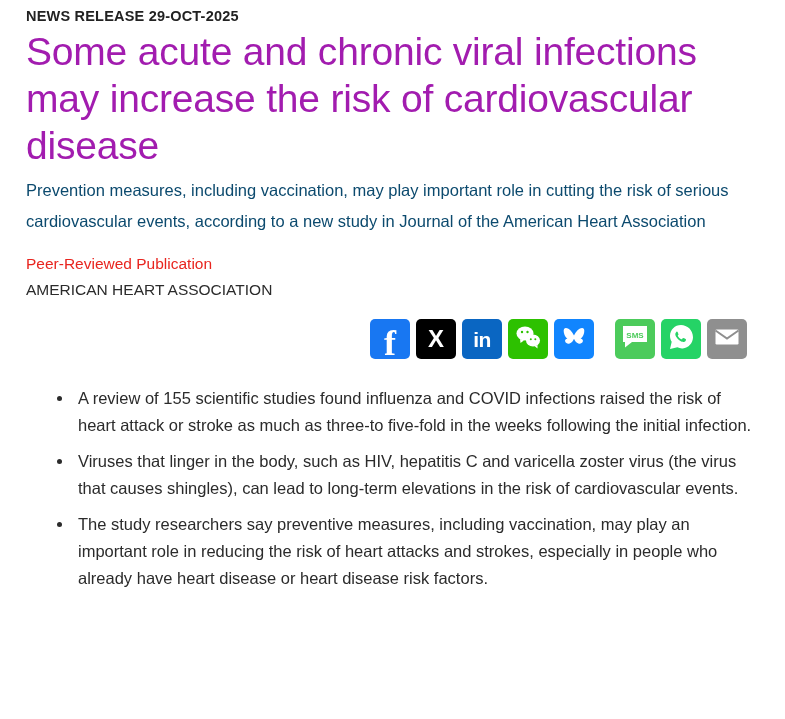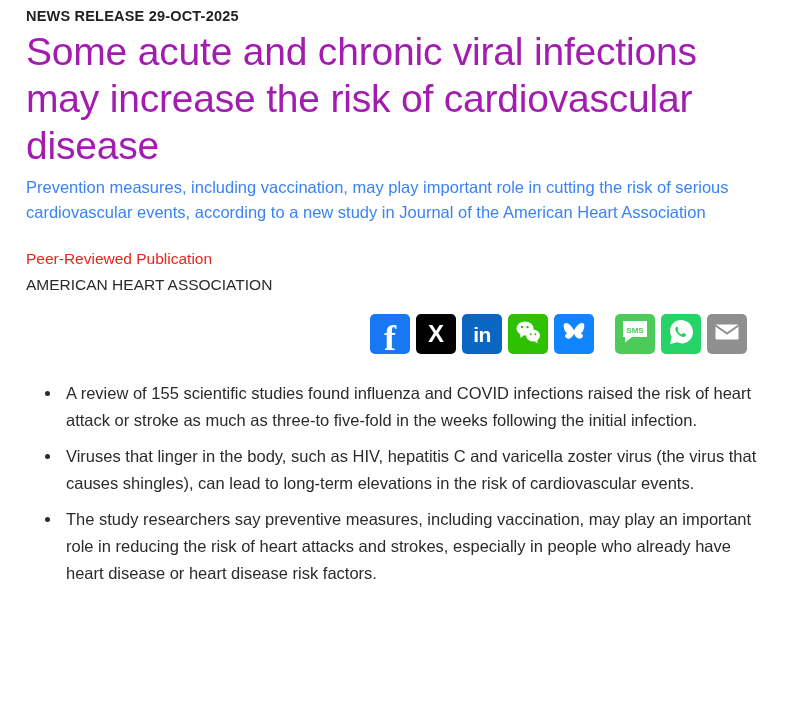--- a/index.html
+++ b/index.html
@@ -28,23 +28,23 @@
   h1.headline {
     font-size: 39px;
     line-height: 47px;
     font-weight: normal;
     color: #a21caf;
     margin: 0 0 6px 0;
     letter-spacing: -0.2px;
   }
   .subhead {
     font-size: 16.5px;
-    line-height: 25px;
-    color: #3b82f6;
-    margin: 0 0 25px 0;
+    line-height: 31px;
+    color: #0c4a6e;
+    margin: 0 0 18px 0;
     max-width: 745px;
   }
   .peer {
     font-size: 15.5px;
     color: #e8251f;
     margin: 0 0 8px 0;
   }
   .org {
     font-size: 15.5px;
     color: #2b2b2b;
@@ -100,21 +100,21 @@
     line-height: 1;
     letter-spacing: -0.5px;
   }
   .highlights-title {
     font-size: 16.5px;
     font-weight: bold;
     color: #1f1f1f;
     margin: 0 0 14px 0;
   }
   ul.highlights {
-    margin: 0;
+    margin: 12px;
     padding-left: 36px;
     list-style: disc;
   }
   ul.highlights li {
     font-size: 16.5px;
     line-height: 27px;
     color: #2b2b2b;
     margin-bottom: 9px;
     padding-left: 4px;
   }

